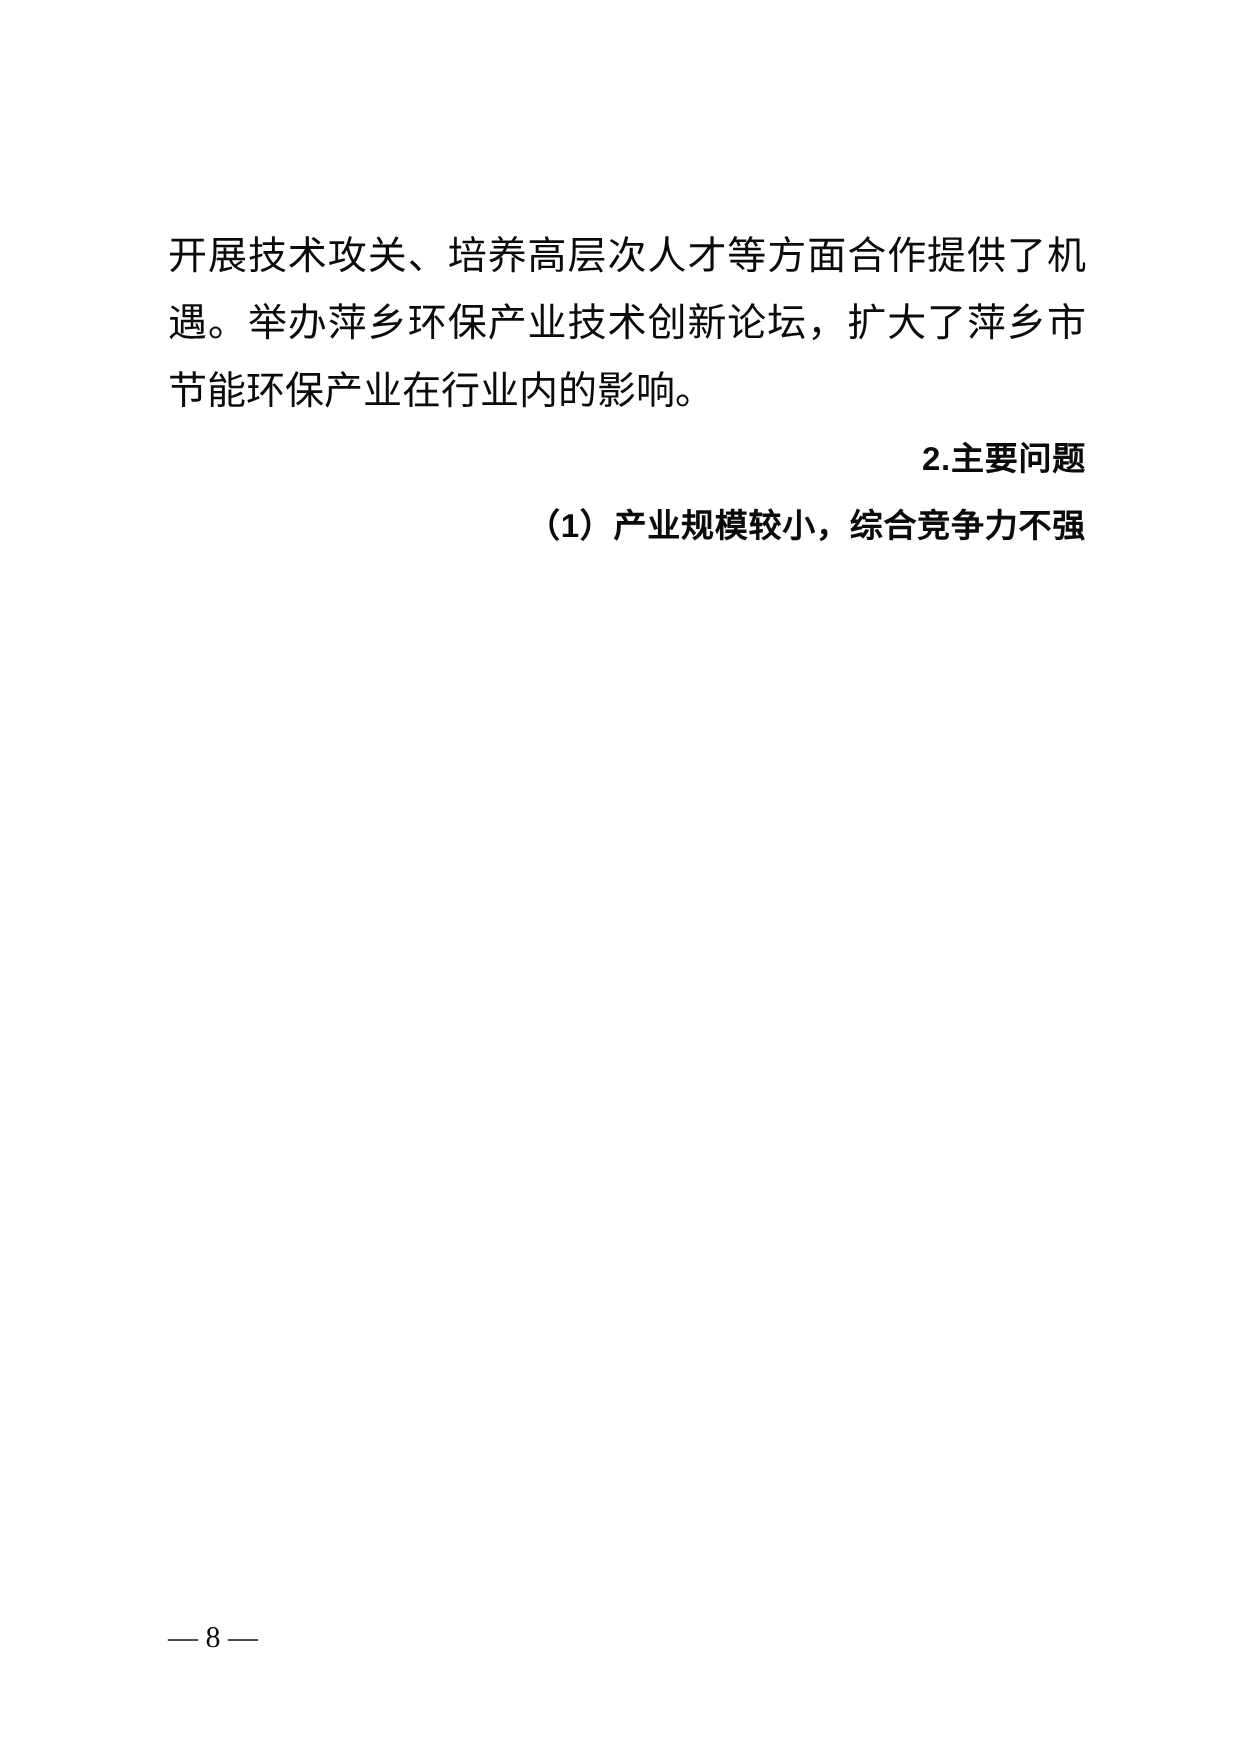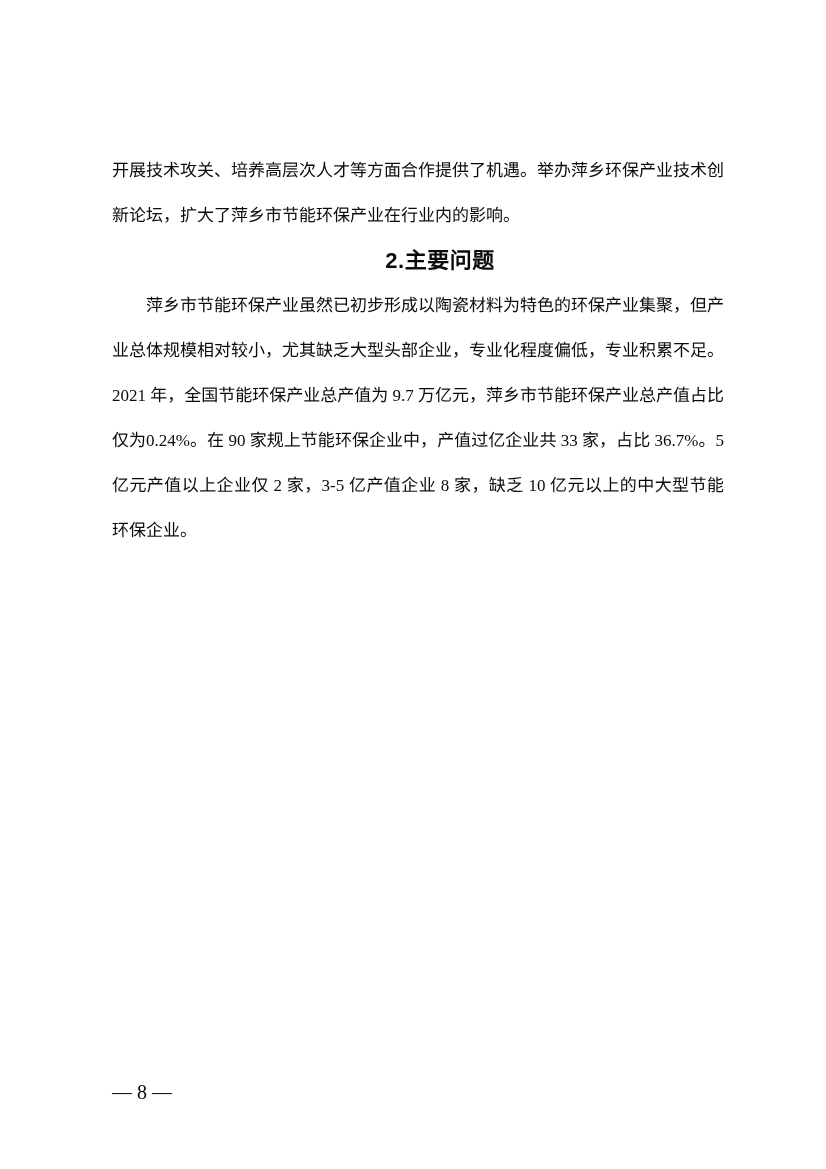--- a/index.html
+++ b/index.html
@@ -17,37 +17,37 @@
     font-family: "Liberation Serif", "DejaVu Serif", serif;
   }
   .content {
     position: absolute;
     left: 112px;
     top: 148px;
     width: 612px;
   }
   .body-par {
     margin: 0;
-    font-size: 17px;
+    font-size: 26px;
     line-height: 45px;
     text-align: justify;
     text-justify: inter-ideograph;
     font-family: "Liberation Serif", "DejaVu Serif", serif;
     color: #0b0b0b;
   }
   .body-par.indent {
     text-indent: 2em;
   }
   .heading {
     margin: 0;
     font-size: 22px;
     line-height: 45px;
     font-weight: bold;
     text-indent: 2em;
-    text-align: center;
+    text-align: right;
     font-family: "Liberation Sans", "DejaVu Sans", sans-serif;
     color: #0b0b0b;
     letter-spacing: 0.5px;
   }
   .footer {
     position: absolute;
     left: 112px;
     top: 1080px;
     font-size: 20px;
     line-height: 24px;
@@ -58,21 +58,21 @@
 </head>
 <body>
 
 <div class="page">
   <div class="content">
 
     <p class="body-par">开展技术攻关、培养高层次人才等方面合作提供了机遇。举办萍乡环保产业技术创新论坛，扩大了萍乡市节能环保产业在行业内的影响。</p>
 
     <p class="heading">2.主要问题</p>
 
+    <p class="heading">（1）产业规模较小，综合竞争力不强</p>
 
-    <p class="body-par indent">萍乡市节能环保产业虽然已初步形成以陶瓷材料为特色的环保产业集聚，但产业总体规模相对较小，尤其缺乏大型头部企业，专业化程度偏低，专业积累不足。2021 年，全国节能环保产业总产值为 9.7 万亿元，萍乡市节能环保产业总产值占比仅为0.24%。在 90 家规上节能环保企业中，产值过亿企业共 33 家，占比 36.7%。5 亿元产值以上企业仅 2 家，3-5 亿产值企业 8 家，缺乏 10 亿元以上的中大型节能环保企业。</p>
 
 
 
   </div>
 
   <div class="footer">— 8 —</div>
 </div>
 
 </body></html>

